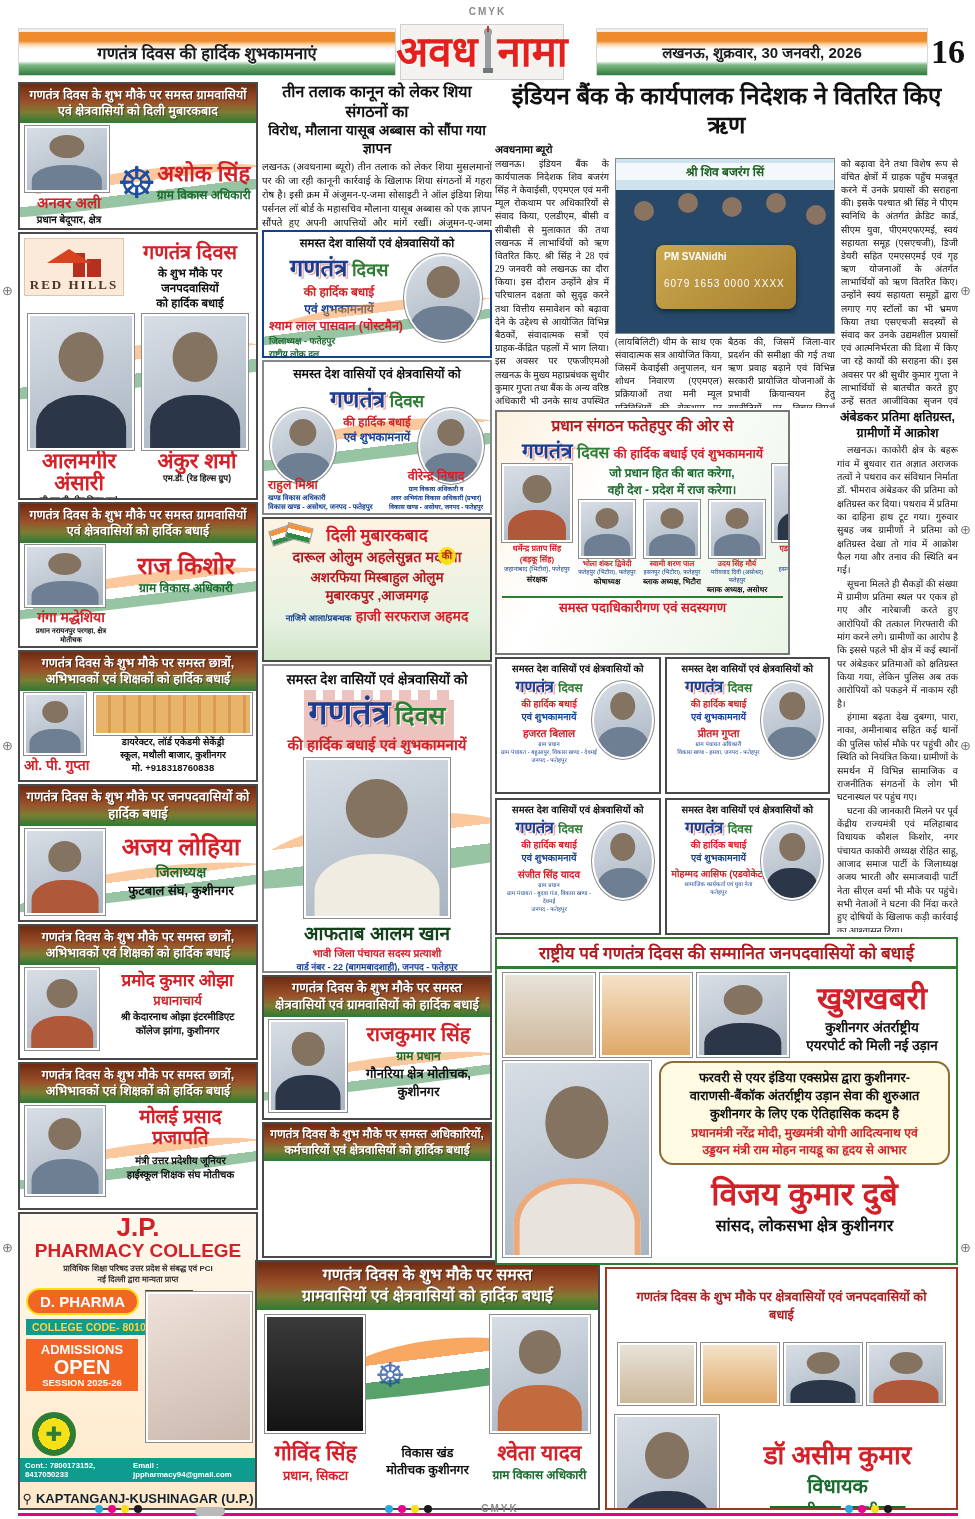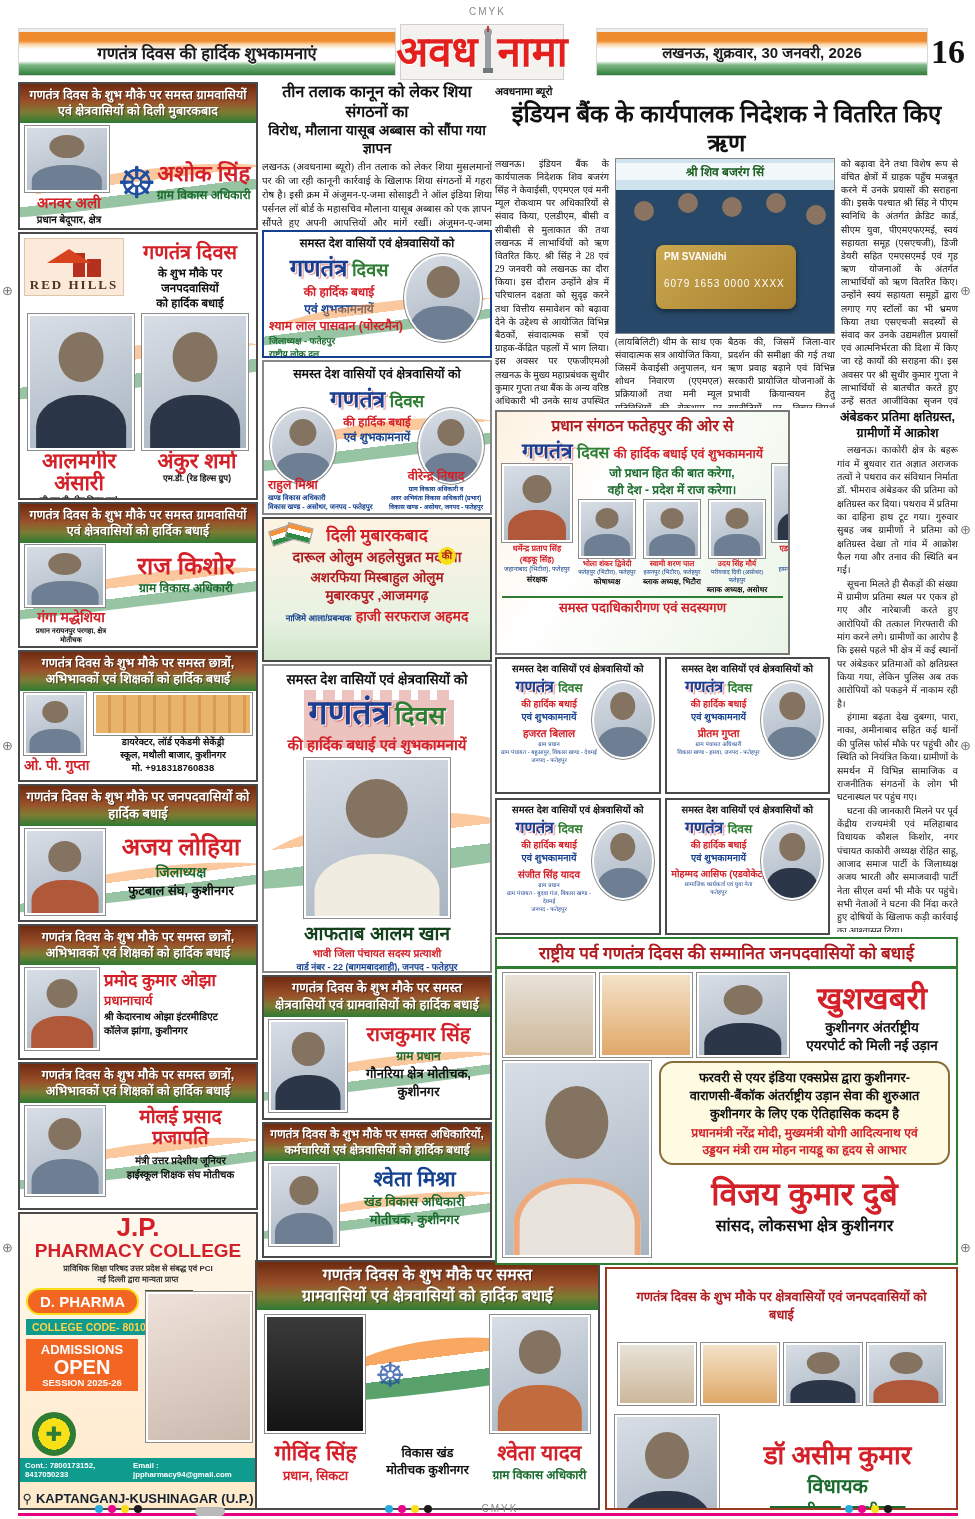--- a/index.html
+++ b/index.html
@@ -3,21 +3,21 @@
 <meta charset="utf-8">
 <style>
 *{box-sizing:border-box;margin:0;padding:0}
 body{background:#fff}
 .page{position:relative;width:975px;height:1519px;margin:0 auto;background:#fff;
   font-family:"Liberation Sans","DejaVu Sans",sans-serif;overflow:hidden;color:#111}
 .abs{position:absolute}
 .b{font-weight:bold}
 .red{color:#d42028}.blue{color:#16418e}.green{color:#1b6b2e}.dkred{color:#b01c20}
 .ctr{text-align:center}
-.cmyk{font-size:10px;letter-spacing:2px;color:#8a8a8a;font-weight:normal}
+.cmyk{font-size:10px;letter-spacing:2px;color:#8a8a8a;font-weight:bold}
 .regmark{color:#777;font-size:13px}
 .tric-banner{background:linear-gradient(180deg,#ededed 0 6%,#ef8b2f 6% 26%,#fbd9ae 34%,#ffffff 44% 70%,#7fb886 78%,#2f7d3b 100%);
   display:flex;align-items:center;justify-content:center;border:1px solid #d8d8d8}
 .banner-text{font-weight:bold;color:#1c1c1c;font-size:16.5px;text-shadow:0 1px 0 #fff}
 .mast{background:#f4f2ee;border:1px solid #cfcfcf;display:flex;align-items:center;justify-content:center;gap:2px}
 .mast-text{font-size:42px;line-height:1;font-weight:bold;color:#e3201e;text-shadow:1px 1px 0 #fff}
 .pageno{font-family:"Liberation Serif","DejaVu Serif",serif;font-size:34px;font-weight:bold;
   display:flex;align-items:center;justify-content:center}
 .ad{border:2px solid #4a4a4a;background:#fff;overflow:hidden;position:absolute}
 .hdr{background:linear-gradient(180deg,#6f2a10 0%,#9a512a 46%,#7d7c33 72%,#2e7b33 100%);
@@ -196,21 +196,21 @@
         <div class="green b" style="font-size:14px">जिलाध्यक्ष</div>
         <div class="b" style="font-size:13px">फुटबाल संघ, कुशीनगर</div>
       </div>
     </div>
   </div>
 
   <div class="ad" style="left:18px;top:924px;width:240px;height:136px">
     <div class="hdr" style="font-size:12.5px">गणतंत्र दिवस के शुभ मौके पर समस्त छात्रों, अभिभावकों एवं शिक्षकों को हार्दिक बधाई</div>
     <div style="display:flex;padding:3px 5px;gap:5px">
       <div class="photo warm" style="width:74px;height:82px"></div>
-      <div style="flex:1;text-align:left">
+      <div style="flex:1;text-align:center">
         <div class="red b" style="font-size:17px">प्रमोद कुमार ओझा</div>
         <div class="red b" style="font-size:13px">प्रधानाचार्य</div>
         <div class="b" style="font-size:10px">श्री केदारनाथ ओझा इंटरमीडिएट</div>
         <div class="b" style="font-size:10px">कॉलेज झांगा, कुशीनगर</div>
       </div>
     </div>
   </div>
 
   <div class="ad" style="left:18px;top:1062px;width:240px;height:148px">
     <div class="hdr" style="font-size:12.5px">गणतंत्र दिवस के शुभ मौके पर समस्त छात्रों, अभिभावकों एवं शिक्षकों को हार्दिक बधाई</div>
@@ -352,29 +352,20 @@
         <div class="b" style="font-size:13px">कुशीनगर</div>
       </div>
     </div>
   </div>
 
   <div class="ad" style="left:262px;top:1122px;width:230px;height:136px">
     <div class="hdr" style="font-size:12px">
       <div>गणतंत्र दिवस के शुभ मौके पर समस्त अधिकारियों,</div>
       <div>कर्मचारियों एवं क्षेत्रवासियों को हार्दिक बधाई</div>
     </div>
-    <div style="display:flex;padding:3px 5px;gap:5px;position:relative">
-      <div class="flagwave" style="left:-15px;top:36px;width:280px;height:28px"></div>
-      <div class="photo" style="width:70px;height:82px;z-index:1"></div>
-      <div style="flex:1;text-align:center;z-index:1">
-        <div class="blue b" style="font-size:21px">श्वेता मिश्रा</div>
-        <div class="green b" style="font-size:13px">खंड विकास अधिकारी</div>
-        <div class="green b" style="font-size:13px">मोतीचक, कुशीनगर</div>
-      </div>
-    </div>
   </div>
 
   <div class="ad" style="left:255px;top:1260px;width:345px;height:250px">
     <div class="hdr" style="font-size:16px">
       <div>गणतंत्र दिवस के शुभ मौके पर समस्त</div>
       <div>ग्रामवासियों एवं क्षेत्रवासियों को हार्दिक बधाई</div>
     </div>
     <div style="display:flex;justify-content:space-between;padding:5px 8px;position:relative">
       <div class="flagwave" style="left:60px;top:30px;width:240px;height:52px;opacity:.8"></div>
       <span class="chakra" style="position:absolute;left:118px;top:48px;font-size:34px;opacity:.75"></span>
@@ -391,22 +382,22 @@
         <div class="b" style="font-size:12.5px">मोतीचक कुशीनगर</div>
       </div>
       <div style="flex:1.1">
         <div class="red b" style="font-size:21px">श्वेता यादव</div>
         <div class="green b" style="font-size:12px">ग्राम विकास अधिकारी</div>
       </div>
     </div>
   </div>
 
   <div class="abs" style="left:495px;top:82px;width:463px;height:326px;overflow:hidden">
+    <div class="b ctr" style="font-size:24px;line-height:1.2">इंडियन बैंक के कार्यपालक निदेशक ने वितरित किए ऋण</div>
     <div class="b" style="font-size:10.5px;margin:2px 0">अवधनामा ब्यूरो</div>
-    <div class="b ctr" style="font-size:24px;line-height:1.2">इंडियन बैंक के कार्यपालक निदेशक ने वितरित किए ऋण</div>
     <div style="display:flex;gap:6px;height:270px">
       <div class="serifbody a1col" style="width:114px">लखनऊ। इंडियन बैंक के कार्यपालक निदेशक शिव बजरंग सिंह ने केवाईसी, एएमएल एवं मनी म्यूल रोकथाम पर अधिकारियों से संवाद किया, एलडीएम, बीसी व सीबीसी से मुलाकात की तथा लखनऊ में लाभार्थियों को ऋण वितरित किए. श्री सिंह ने 28 एवं 29 जनवरी को लखनऊ का दौरा किया। इस दौरान उन्होंने क्षेत्र में परिचालन दक्षता को सुदृढ़ करने तथा वित्तीय समावेशन को बढ़ावा देने के उद्देश्य से आयोजित विभिन्न बैठकों, संवादात्मक सत्रों एवं ग्राहक-केंद्रित पहलों में भाग लिया। इस अवसर पर एफजीएमओ लखनऊ के मुख्य महाप्रबंधक सुधीर कुमार गुप्ता तथा बैंक के अन्य वरिष्ठ अधिकारी भी उनके साथ उपस्थित रहे। अपने दौरे के दौरान श्री सिंह ने देयता</div>
       <div style="width:220px">
         <div class="bankphoto" style="width:220px;height:176px">
           <div class="b ctr" style="position:absolute;top:4px;left:0;width:100%;color:#1b5e20;font-size:12px;background:rgba(255,255,255,.75)">श्री शिव बजरंग सिं</div>
           <span class="head-dot" style="left:18px;top:42px"></span>
           <span class="head-dot" style="left:62px;top:34px"></span>
           <span class="head-dot" style="left:106px;top:38px"></span>
           <span class="head-dot" style="left:150px;top:34px"></span>
           <span class="head-dot" style="left:190px;top:46px"></span>

